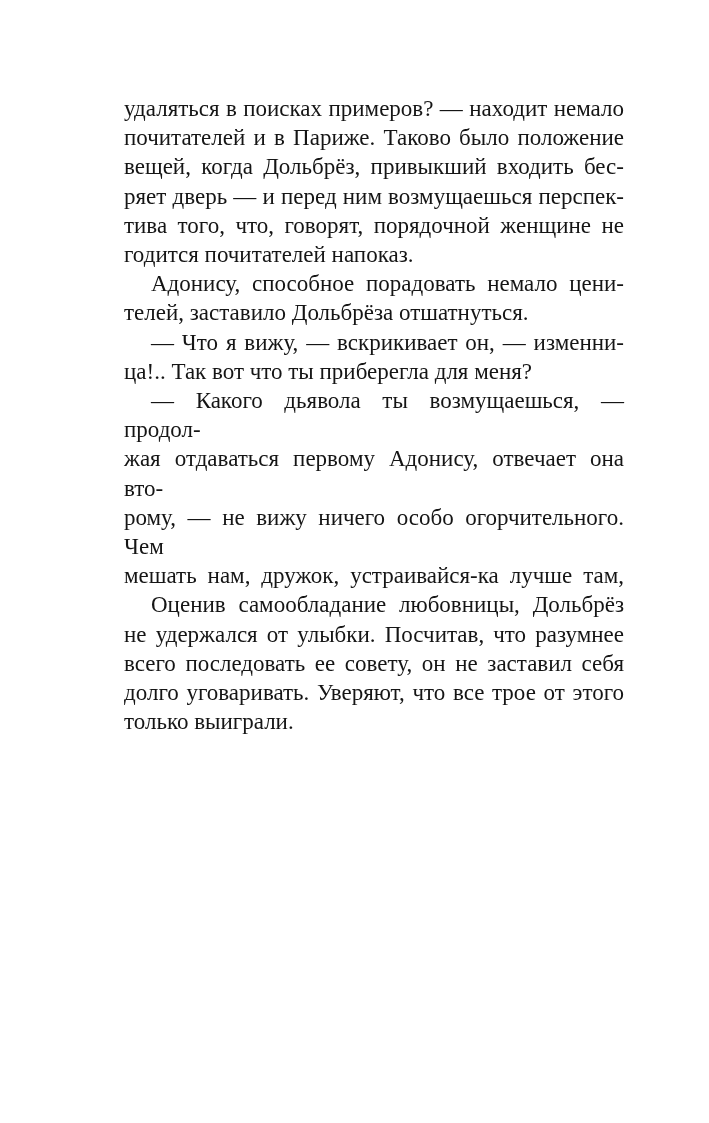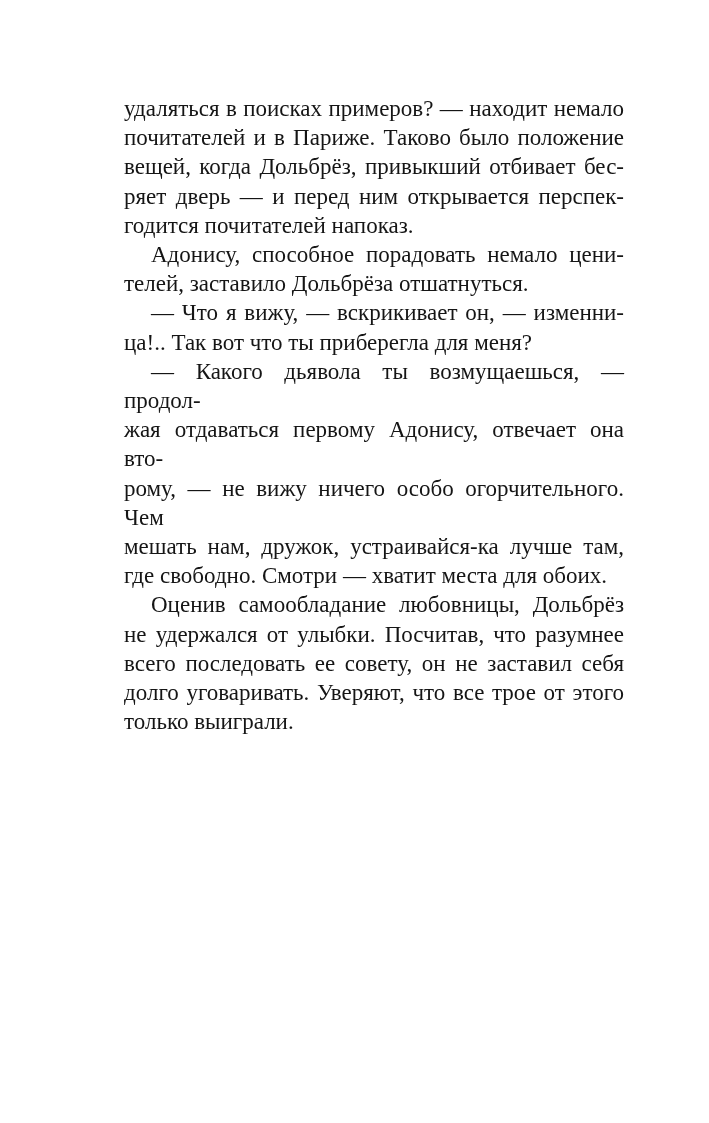--- a/index.html
+++ b/index.html
@@ -43,38 +43,38 @@
   }
 </style>
 </head>
 <body style="background: rgb(255, 255, 255);">
 
 <div class="page">
   <div class="textblock" id="textblock" style="color: rgb(21, 21, 21);">
       <div class="para">
         <div class="line">удаляться в поисках примеров? — находит немало</div>
         <div class="line">почитателей и в Париже. Таково было положение</div>
-        <div class="line">вещей, когда Дольбрёз, привыкший отбивает бес-</div>
-        <div class="line">ряет дверь — и перед ним открывается перспек-</div>
+        <div class="line">вещей, когда Дольбрёз, привыкший входить бес-</div>
+        <div class="line">ряет дверь — и перед ним возмущаешься перспек-</div>
+        <div class="line">тива того, что, говорят, порядочной женщине не</div>
         <div class="line last">годится почитателей напоказ.</div>
       </div>
       <div class="para indent">
         <div class="line">Адонису, способное порадовать немало цени-</div>
         <div class="line last">телей, заставило Дольбрёза отшатнуться.</div>
       </div>
       <div class="para indent">
         <div class="line">— Что я вижу, — вскрикивает он, — изменни-</div>
         <div class="line last">ца!.. Так вот что ты приберегла для меня?</div>
       </div>
       <div class="para indent">
         <div class="line">— Какого дьявола ты возмущаешься, — продол-</div>
         <div class="line">жая отдаваться первому Адонису, отвечает она вто-</div>
         <div class="line">рому, — не вижу ничего особо огорчительного. Чем</div>
         <div class="line">мешать нам, дружок, устраивайся-ка лучше там,</div>
-        <div class="line last">где свободно. Смотри — хватит места для обоих.</div>
       </div>
       <div class="para indent">
         <div class="line">Оценив самообладание любовницы, Дольбрёз</div>
         <div class="line">не удержался от улыбки. Посчитав, что разумнее</div>
         <div class="line">всего последовать ее совету, он не заставил себя</div>
         <div class="line">долго уговаривать. Уверяют, что все трое от этого</div>
         <div class="line last">только выиграли.</div>
       </div>
     </div>
 </div>

